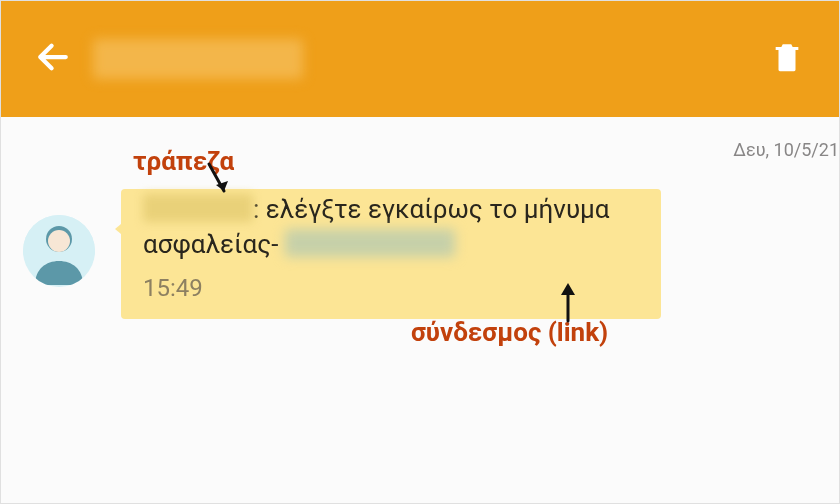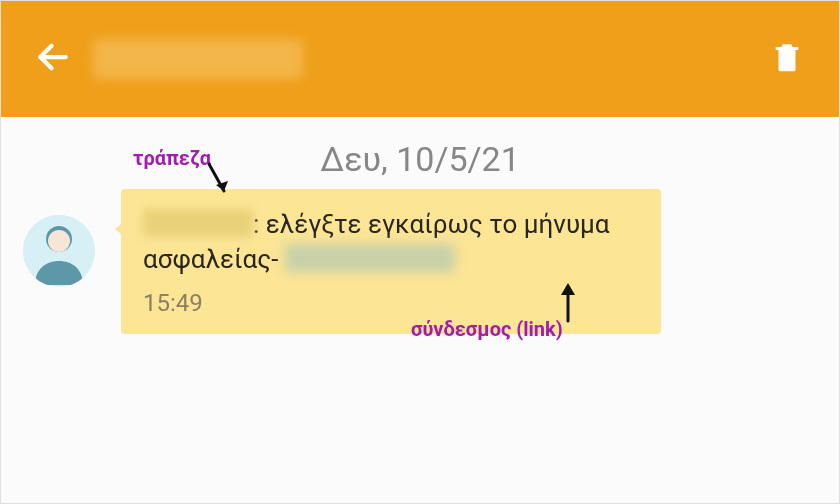--- a/index.html
+++ b/index.html
@@ -8,35 +8,35 @@
   
   .appbar{position:absolute;left:0;top:0;width:100%;height:116px;background:#ef9f19;display:flex;align-items:center;padding:0 30px;box-sizing:border-box}
   .back{width:44px;height:44px;display:flex;align-items:center;justify-content:center;cursor:pointer}
   .back svg{width:34px;height:34px;stroke:#fff;stroke-width:3;fill:none;stroke-linecap:round;stroke-linejoin:round}
   .title-blur{margin-left:18px;width:210px;height:40px;border-radius:4px;background:#f3b64a;filter:blur(6px)}
   .spacer{flex:1}
   .trash{width:44px;height:44px;display:flex;align-items:center;justify-content:center;cursor:pointer}
   .trash svg{width:34px;height:34px;fill:#fff}
 
   
-  .date{position:absolute;top:138px;left:0;width:100%;text-align:center;color:#888686;font-size:34px}
+  .date{position:absolute;top:138px;left:0;width:100%;text-align:right;color:#888686;font-size:18px}
 
   
   .avatar{position:absolute;left:22px;top:214px;width:72px;height:72px;border-radius:50%;background:#d6f0f5;display:flex;align-items:center;justify-content:center;overflow:hidden}
   .avatar svg{width:72px;height:72px}
 
   
-  .bubble{position:absolute;left:120px;top:188px;width:540px;background:#fce595;border-radius:4px;padding:18px 22px 14px 22px;box-sizing:border-box;font-size:26px;color:#29261d;line-height:1.35}
+  .bubble{position:absolute;left:120px;top:188px;width:540px;background:#fce595;border-radius:4px;padding:3px 22px 14px 22px;box-sizing:border-box;font-size:26px;color:#29261d;line-height:1.35}
   .bubble::before{content:"";position:absolute;left:-16px;top:30px;border:10px solid transparent;border-right:12px solid #fce595}
   .sender-blur{display:inline-block;width:110px;height:28px;vertical-align:-4px;border-radius:3px;background:#e9d179;filter:blur(5px)}
   .link-blur{display:inline-block;width:170px;height:28px;vertical-align:-4px;border-radius:3px;background:#c6d0a9;filter:blur(6px)}
   .timestamp{display:block;margin-top:10px;font-size:24px;color:#8d8061}
 
   
-  .ann{position:absolute;color:#a21caf;font-weight:700;font-size:20px;pointer-events:none}
+  .ann{position:absolute;color:#c2410c;font-weight:700;font-size:26px;pointer-events:none}
   .ann.bank{left:132px;top:145px}
   .ann.link{left:410px;top:316px}
   .arrow{position:absolute;pointer-events:none}
   .arrow svg{overflow:visible}
   .arrow path{stroke:#111;stroke-width:3;fill:none;stroke-linecap:round}
   .arrow .head{fill:#111;stroke:none}
 </style>
 </head>
 <body>
 

